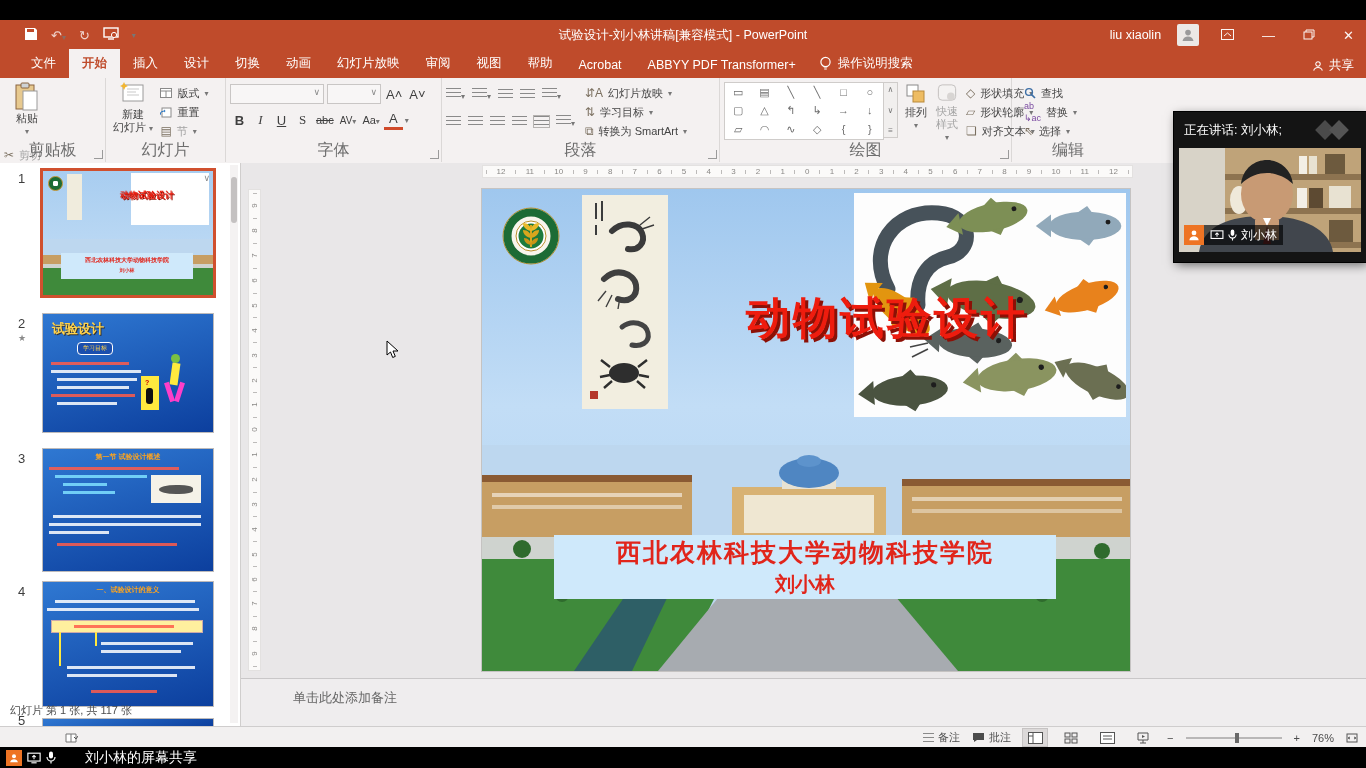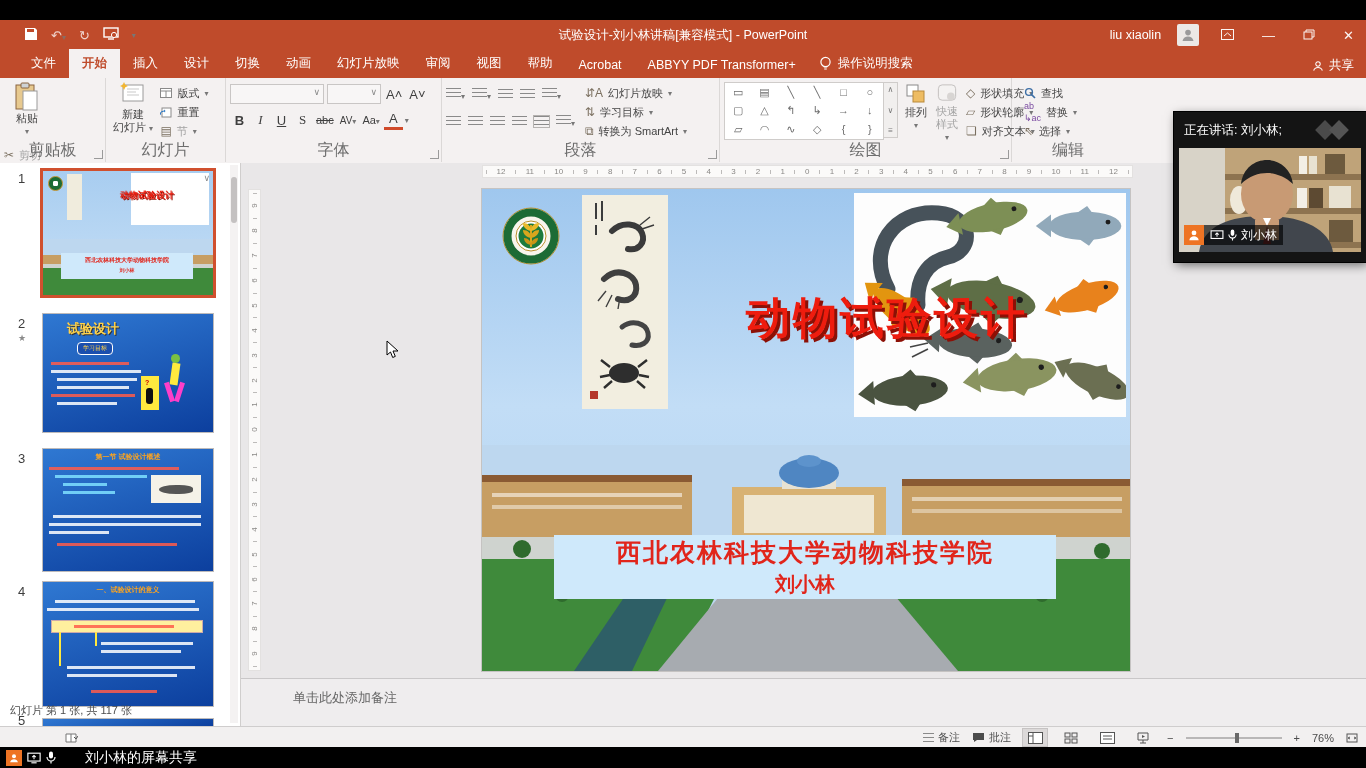--- a/index.html
+++ b/index.html
@@ -416,21 +416,21 @@
           <div>西北农林科技大学动物科技学院</div>
             <div style="font-size:5px">刘小林</div>
         </div>
       </div>
     </div>
 
     <span class="tnum" style="top:153px;">2</span>
     <span class="tstar" style="top:170px;">★</span>
     <div class="thumb" style="top:150px;height:118px;">
       <div class="mini bluebg">
-        <div class="abs" style="left:24px;top:6px;font-size:13px;font-weight:bold;color:#ffd24a;text-shadow:1px 1px 0 #333;">试验设计</div>
+        <div class="abs" style="left:9px;top:6px;font-size:13px;font-weight:bold;color:#ffd24a;text-shadow:1px 1px 0 #333;">试验设计</div>
         <div class="abs" style="left:34px;top:28px;padding:1px 5px;border:1px solid #fff;border-radius:4px;color:#ffd24a;font-size:6px;background:#1b4fae;">学习目标</div>
         <div class="bar rbar" style="left:8px;top:48px;width:78px;"></div>
         <div class="bar" style="left:8px;top:56px;width:90px;"></div>
         <div class="bar" style="left:14px;top:64px;width:80px;"></div>
         <div class="bar" style="left:14px;top:72px;width:72px;"></div>
         <div class="bar rbar" style="left:8px;top:80px;width:84px;"></div>
         <div class="bar" style="left:14px;top:88px;width:60px;"></div>
         <div class="abs" style="left:98px;top:62px;width:18px;height:34px;background:#ffe93e;">
           <div class="abs" style="left:4px;top:3px;color:#c00;font-size:7px;font-weight:bold;">?</div>
           <div class="abs" style="left:5px;top:12px;width:7px;height:16px;background:#111;border-radius:3px;"></div>

